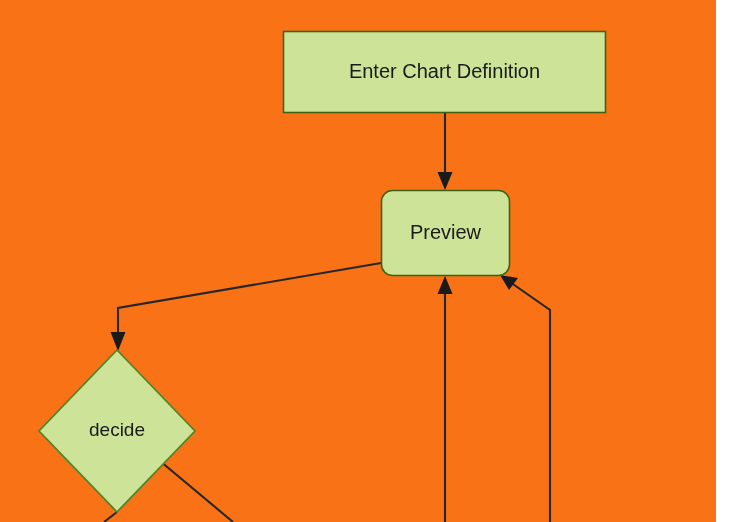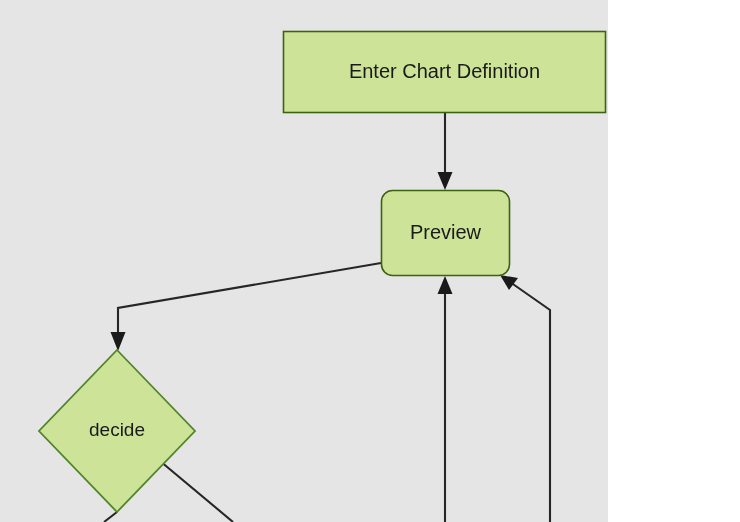--- a/index.html
+++ b/index.html
@@ -5,23 +5,23 @@
   html, body {
     margin: 0;
     padding: 0;
     background: #ffffff;
   }
   body {
     font-family: "Liberation Sans", "DejaVu Sans", sans-serif;
   }
   #flowchart-canvas {
     position: relative;
-    width: 608px;
+    width: 716px;
     height: 522px;
-    background: #e5e5e5;
+    background: #f97316;
     overflow: hidden;
   }
   #flowchart-svg {
     position: absolute;
     top: 0;
     left: 0;
     width: 740px;
     height: 522px;
     display: block;
   }

